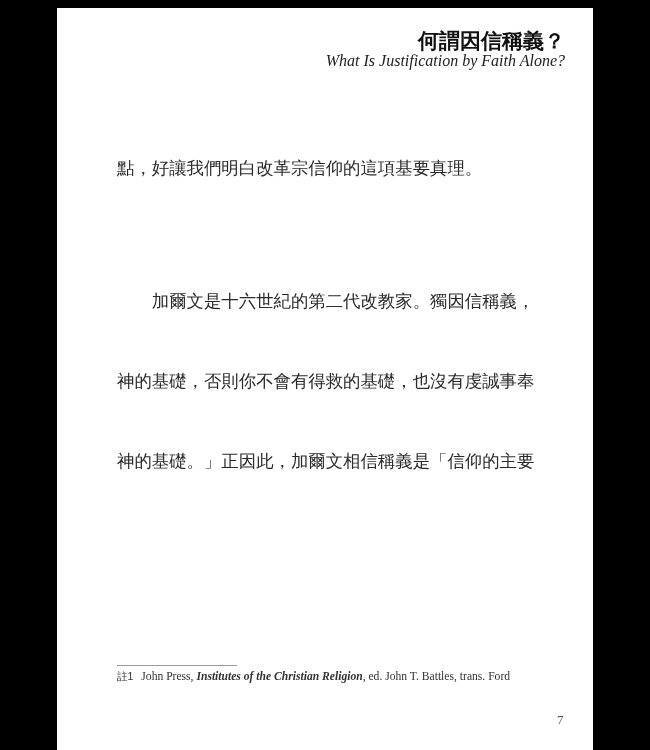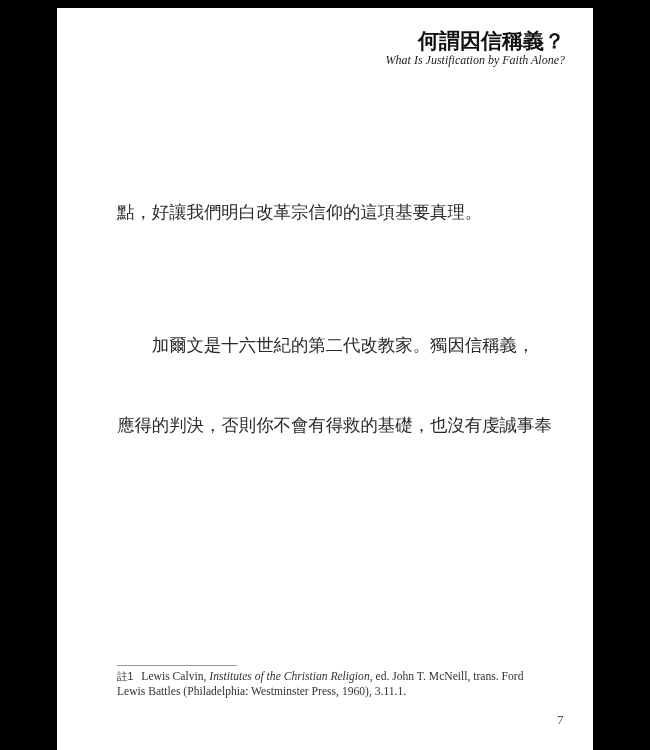--- a/index.html
+++ b/index.html
@@ -31,21 +31,21 @@
       font-family: "DejaVu Serif", "Liberation Serif", serif;
       font-weight: bold;
       font-size: 21px;
       line-height: 26px;
       color: #111111;
       letter-spacing: 0px;
     }
     .head-en {
       font-family: "Liberation Serif", "DejaVu Serif", serif;
       font-style: italic;
-      font-size: 12px;
+      font-size: 16px;
       line-height: 13px;
       color: #222222;
       margin-top: 0px;
     }
     .body-text {
       position: absolute;
       left: 60px;
       top: 94px;
       width: 387px;
       font-family: "DejaVu Serif", "Liberation Serif", serif;
@@ -60,21 +60,20 @@
     }
     .body-text .line {
       display: block;
       height: 26.6px;
       white-space: nowrap;
       text-align-last: justify;
       text-align: justify;
     }
     .body-text .line.last {
       text-align-last: left;
-      margin-top: 44px;
     }
     .footnote-rule {
       position: absolute;
       left: 60px;
       top: 657px;
       width: 120px;
       height: 0;
       border-top: 1px solid #9a9a9a;
     }
     .footnote {
@@ -85,21 +84,21 @@
       font-family: "Liberation Serif", "DejaVu Serif", serif;
       font-size: 11.6px;
       line-height: 15px;
       color: #333333;
     }
     .footnote .fn-label {
       font-family: Liberation Sans, sans-serif;
       font-size: 10.5px;
       margin-right: 8px;
     }
-    .footnote i { font-style: italic; }
+    .footnote i { font-style: italic; font-weight: bold; }
     .page-number {
       position: absolute;
       left: 500px;
       top: 704px;
       font-family: "Liberation Serif", "DejaVu Serif", serif;
       font-size: 13px;
       color: #555555;
     }
   </style>
 </head>
@@ -113,30 +112,30 @@
   </div>
 
   <div class="body-text">
 
     <div class="para">
       <span class="line last">點，好讓我們明白改革宗信仰的這項基要真理。</span>
     </div>
 
     <div class="para">
       <span class="line">　　加爾文是十六世紀的第二代改教家。獨因信稱義，</span>
-      <span class="line">應得的判決，否則你不會有得救的基礎，也沒有虔誠事奉</span>
+      <span class="line">神的基礎，否則你不會有得救的基礎，也沒有虔誠事奉</span>
+      <span class="line">神的基礎。」正因此，加爾文相信稱義是「信仰的主要</span>
       
       
       
       
     </div>
 
   </div>
 
   <div class="footnote-rule"></div>
 
   <div class="footnote">
-    <div><span class="fn-label">註1</span><span>Lewis Calvin, </span><i>Institutes of the Christian Religion</i><span>, ed. John T. McNeill, trans. Ford</span></div>
-    <div>Lewis Battles (Philadelphia: Westminster Press, 1960), 3.11.1.</div>
+    <div><span class="fn-label">註1</span><span>John Press, </span><i>Institutes of the Christian Religion</i><span>, ed. John T. Battles, trans. Ford</span></div>
   </div>
 
   <div class="page-number">7</div>
 </div>
 
 </body></html>

